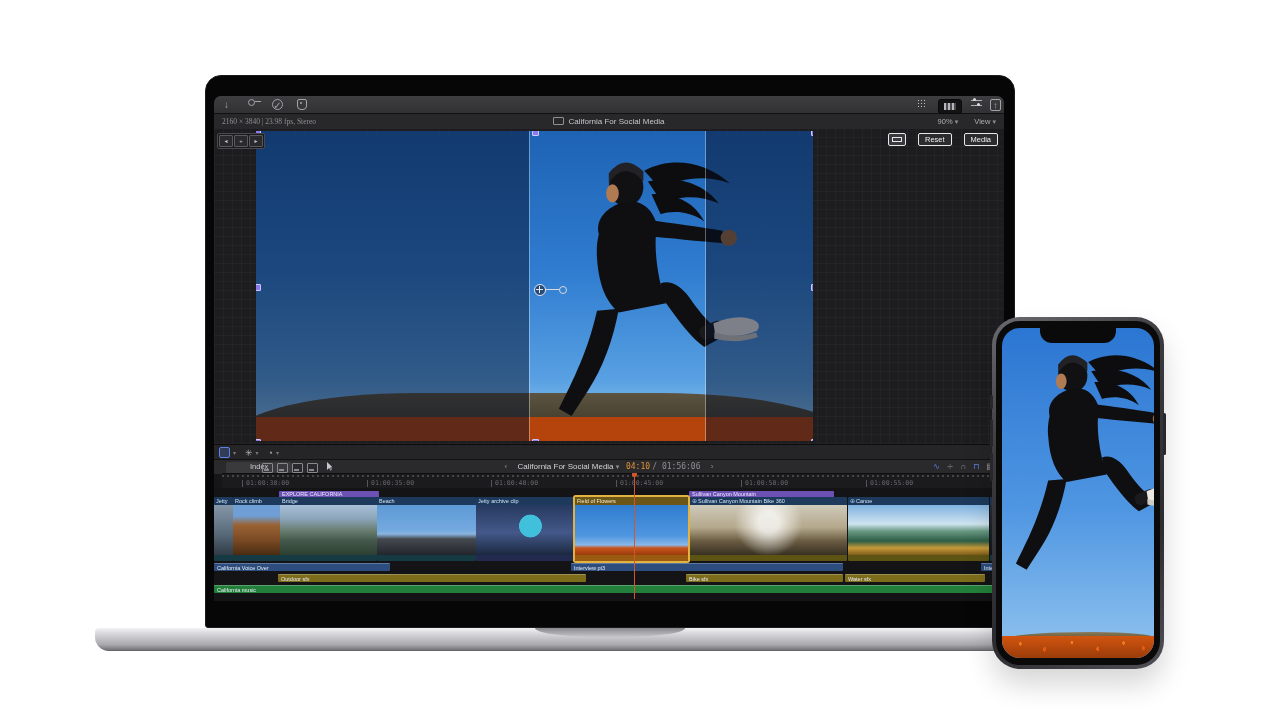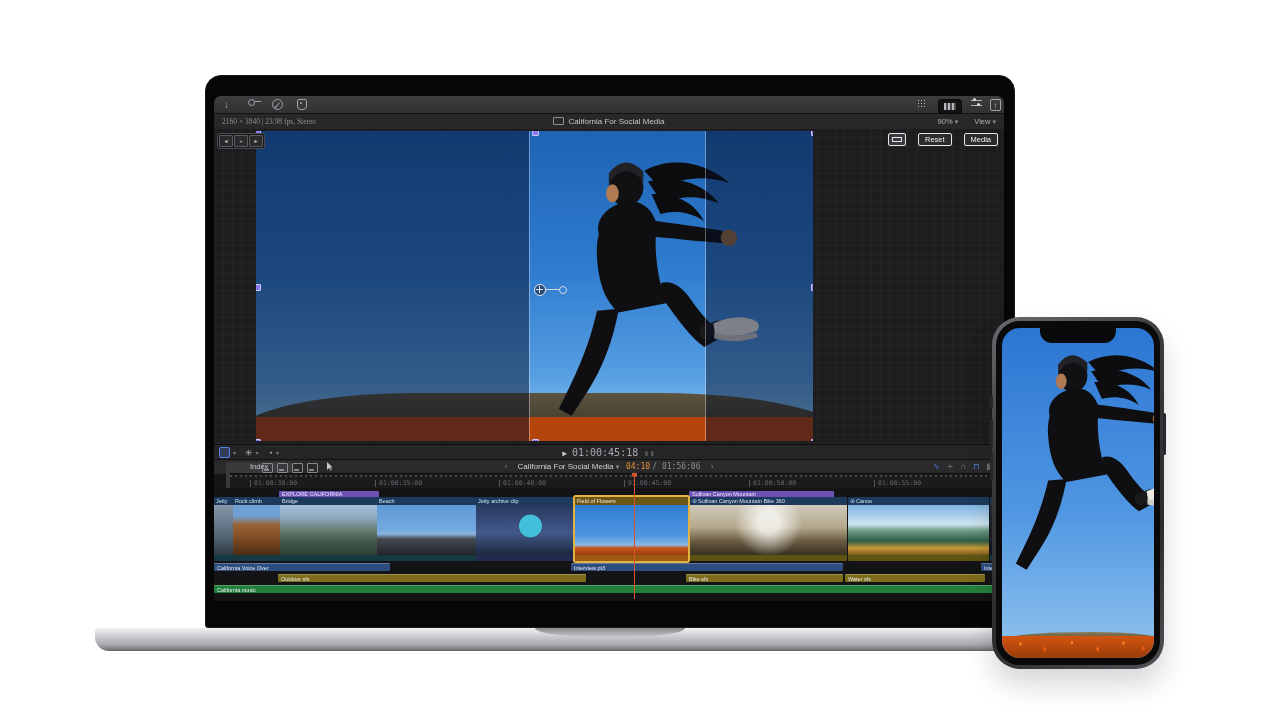--- a/index.html
+++ b/index.html
@@ -81,21 +81,21 @@
   .edit-ics{position:absolute;left:48px;top:3px;display:flex;gap:4px;}
   .edit-ic{width:9px;height:8px;border:1px solid #88898d;border-radius:1px;position:relative;}
   .edit-ic::after{content:"";position:absolute;left:1px;bottom:1px;width:5px;height:2px;background:#88898d;}
   .cursor-ic{position:absolute;left:112px;top:2px;}
   .tl-center{position:absolute;left:0;right:0;top:2px;text-align:center;font-size:8px;color:#d2d2d6;}
   .tl-center .nav{color:#8f8f94;padding:0 8px;}
   .tl-center .tc-cur{font-family:"DejaVu Sans Mono",monospace;}
   .tl-center .tc-tot{color:#8f8f94;font-family:"DejaVu Sans Mono",monospace;}
   .tl-right{position:absolute;right:10px;top:2px;display:flex;gap:7px;font-size:8px;line-height:10px;}
   
-  .ruler{position:absolute;left:16px;top:377px;width:100%;height:15px;background:#1b1b1d;border-top:1px solid #0e0e0f;}
+  .ruler{position:absolute;left:8px;top:377px;width:100%;height:15px;background:#1b1b1d;border-top:1px solid #0e0e0f;}
   .ruler .dashes{position:absolute;left:0;top:1px;width:100%;height:2px;background:repeating-linear-gradient(90deg,#6a6a6e 0 2px,transparent 2px 5px);opacity:.55;}
   .tick{position:absolute;top:5px;color:#68686d;font-size:6.5px;font-family:"DejaVu Sans Mono",monospace;white-space:nowrap;}
   .tick::before{content:"";position:absolute;left:-4px;top:1px;width:1px;height:7px;background:#55555a;}
   
   .tbody{position:absolute;left:0;top:392px;width:100%;height:113px;background:#141416;}
   .sl-title{position:absolute;top:3px;height:7px;line-height:7px;background:#6d50b4;border-radius:1px;color:#efeaff;font-size:5.5px;padding-left:3px;overflow:hidden;white-space:nowrap;}
   .clip{position:absolute;top:9px;height:64px;background:#0c0c0e;border-radius:1px;overflow:hidden;}
   .clip.sel{box-shadow:0 0 0 2px #e3b341;z-index:3;}
   .cname{height:8px;line-height:8px;background:#1d3a5c;color:#cfe3f7;font-size:5.5px;padding:0 2px;white-space:nowrap;overflow:hidden;}
   .clip.sel .cname{background:#6b5617;color:#f5ead0;}
@@ -230,21 +230,20 @@
 
       <div class="cbar">
         <span class="lt">
           <span class="tool-sq"></span>
             <span class="tiny-chev">▾</span>
           <span>✳</span>
             <span class="tiny-chev">▾</span>
           <span>◔</span>
             <span class="tiny-chev">▾</span>
         </span>
-        <span class="ct"><span class="play">▶</span><span>01:00:45:18</span><span class="marks">▮▮</span></span>
       </div>
 
       <div class="tlbar">
         <span class="tl-index">Index</span>
         <span class="edit-ics">
           <span class="edit-ic"></span>
           <span class="edit-ic"></span>
           <span class="edit-ic"></span>
           <span class="edit-ic"></span>
         </span>

